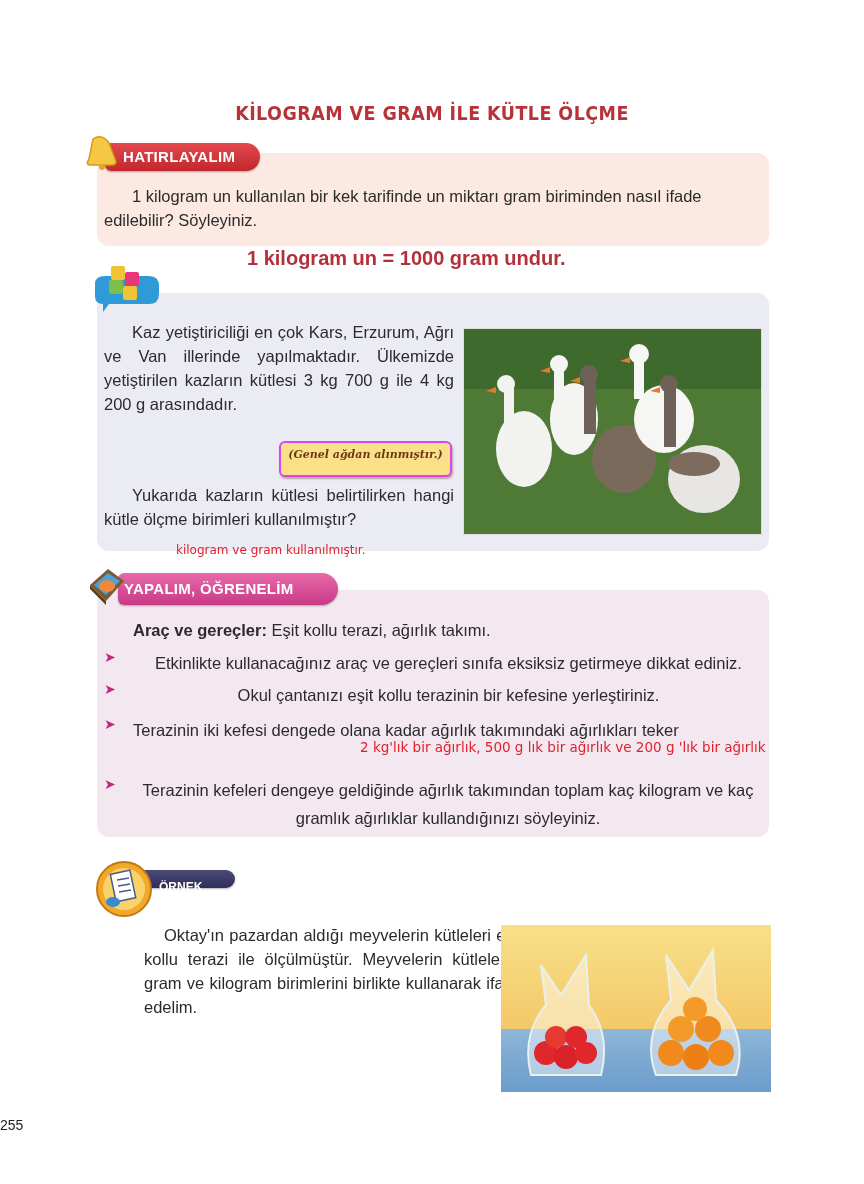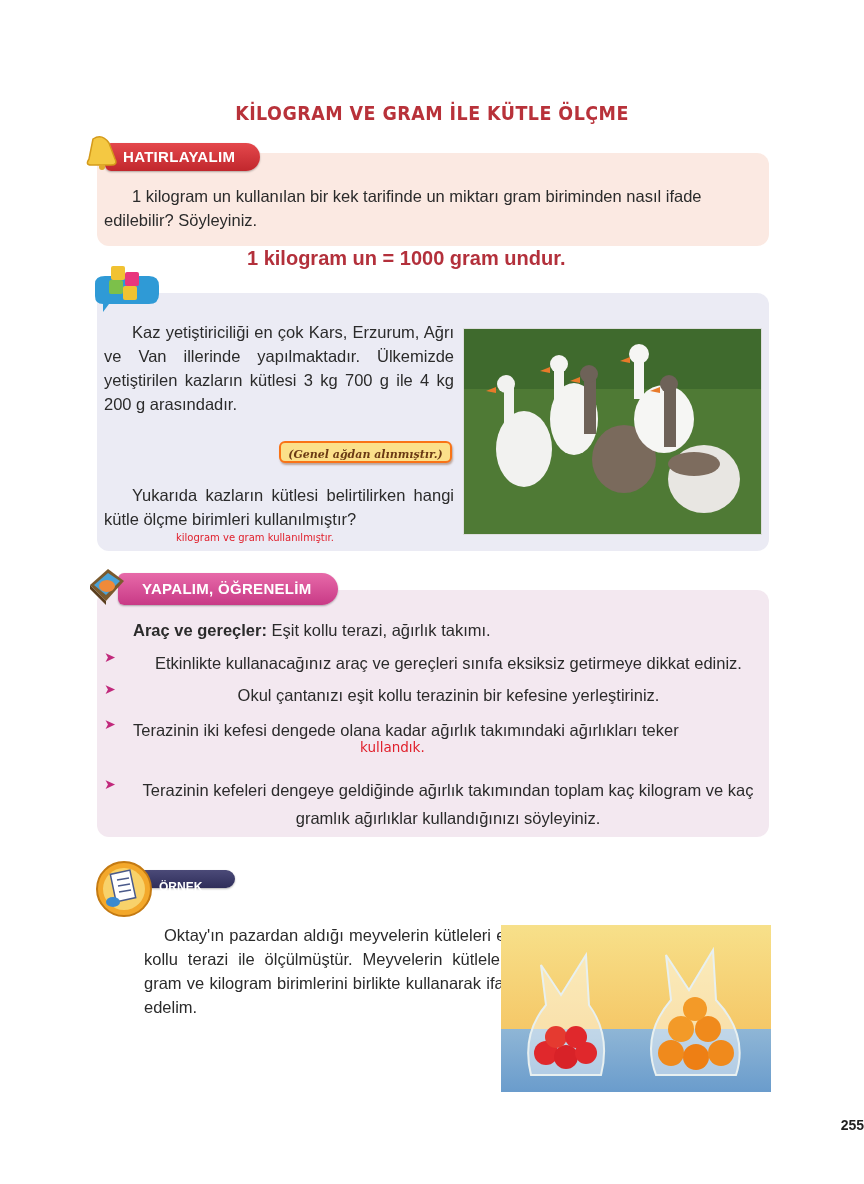--- a/index.html
+++ b/index.html
@@ -27,39 +27,39 @@
       color: #fff; font-weight: bold; font-size: 15px; line-height: 28px; padding-left: 18px;
       box-sizing: border-box; letter-spacing: 0.3px;
     }
     .bell-icon {
       left: 85px; top: 135px; width: 34px; height: 36px;
     }
     .puzzle-icon { left: 89px; top: 262px; width: 74px; height: 52px; }
     .badge-activity {
       left: 118px; top: 573px; height: 32px; width: 220px;
       background: linear-gradient(#e76aa9, #c83a86); border-radius: 6px 16px 16px 6px;
-      color: #fff; font-weight: bold; font-size: 15px; line-height: 32px; padding-left: 24px;
+      color: #fff; font-weight: bold; font-size: 15px; line-height: 32px; padding-left: 6px;
       box-sizing: border-box; box-shadow: 0 1px 2px rgba(0,0,0,0.3); letter-spacing: 0.3px;
     }
     .book-icon { left: 86px; top: 565px; width: 42px; height: 44px; }
     .badge-example {
       left: 135px; top: 870px; height: 18px; width: 100px;
       background: linear-gradient(#4b4a78, #2f2e5a); border-radius: 6px 14px 14px 6px;
       color: #fff; font-weight: bold; font-size: 12px; line-height: 34px; padding-left: 24px;
       box-sizing: border-box; box-shadow: 0 1px 2px rgba(0,0,0,0.3);
     }
     .clipboard-icon { left: 95px; top: 860px; width: 58px; height: 58px; }
 
     .para { font-size: 16.5px; line-height: 24px; color: #2b2b2b; }
     .red { color: #e0202c; font-family: "DejaVu Sans", sans-serif; }
     .maroon { color: #b3303b; font-weight: bold; }
 
     .source-tag {
-      left: 279px; top: 441px; width: 173px; height: 22px;
-      background: #fbe08a; border: 2px solid #f97316; border-radius: 6px; box-sizing: border-box;
+      left: 279px; top: 441px; width: 173px; height: 36px;
+      background: #fbe08a; border: 2px solid #d946ef; border-radius: 6px; box-sizing: border-box;
       color: #6b3a14; font-family: "DejaVu Serif", serif; font-weight: bold; font-style: italic;
       font-size: 11px; line-height: 23px; text-align: center;
       box-shadow: 1px 2px 2px rgba(120,60,20,0.4);
     }
     .photo { border: 1px solid #ddd; }
     .bullet { position: absolute; left: 0; top: 0; color: #c1297c; font-size: 14px; }
     .bullet-row { position: absolute; left: 104px; width: 660px; }
     .bullet-text { margin-left: 29px; font-size: 16.5px; line-height: 28px; color: #2b2b2b; text-align: center; }
   </style>
 </head>
@@ -105,21 +105,21 @@
   <ellipse cx="240" cy="150" rx="36" ry="34" fill="#e8e6e2"></ellipse>
   <ellipse cx="230" cy="135" rx="26" ry="12" fill="#7d6c5e"></ellipse>
   <rect x="200" y="58" width="12" height="60" fill="#6e6258"></rect>
   <circle cx="205" cy="55" r="9" fill="#6e6258"></circle>
   <path d="M32 58 L22 62 L32 64 Z" fill="#e87a2a"></path>
   <path d="M86 38 L76 42 L86 44 Z" fill="#e87a2a"></path>
   <path d="M116 48 L106 52 L116 54 Z" fill="#e87a2a"></path>
   <path d="M166 28 L156 32 L166 34 Z" fill="#e87a2a"></path>
   <path d="M196 58 L186 62 L196 64 Z" fill="#e87a2a"></path>
 </svg>
-<div class="abs red" style="left:176px; top:532px; font-size:10px;">kilogram ve gram kullanılmıştır.</div>
+<div class="abs red" style="left:176px; top:543px; font-size:12px;">kilogram ve gram kullanılmıştır.</div>
 
 <div class="abs box box-activity"></div>
 <div class="abs badge-activity">YAPALIM, ÖĞRENELİM</div>
 <svg class="abs book-icon" viewBox="0 0 42 44">
   <path d="M4 20 L22 4 L38 16 L20 36 Z" fill="#7a5a2e"></path>
   <path d="M8 20 L22 8 L34 16 L20 30 Z" fill="#4aa3d8"></path>
   <ellipse cx="21" cy="21" rx="8" ry="6" fill="#f08a3a"></ellipse>
   <path d="M4 20 L20 36 L20 40 L4 24 Z" fill="#5a3e1e"></path>
 </svg>
 <div class="abs para" style="left:133px; top:618px; width:620px;">
@@ -132,21 +132,21 @@
 </div>
 <div class="bullet-row" style="top:681px;">
   <span class="bullet">➤</span>
   <div class="bullet-text">Okul çantanızı eşit kollu terazinin bir kefesine yerleştiriniz.</div>
 </div>
 <div class="bullet-row" style="top:716px;">
   <span class="bullet">➤</span>
   <div class="bullet-text" style="text-align:justify;">Terazinin iki kefesi dengede olana kadar ağırlık takımındaki ağırlıkları teker</div>
 </div>
 <div class="abs red" style="left:360px; top:738px; font-size:13.5px; line-height:19px; width:460px;">
-  <div>kullandık.</div>
+  <div>2 kg'lık bir ağırlık, 500 g lık bir ağırlık ve 200 g 'lık bir ağırlık</div>
 </div>
 <div class="bullet-row" style="top:776px;">
   <span class="bullet">➤</span>
   <div class="bullet-text" style="width:630px;">Terazinin kefeleri dengeye geldiğinde ağırlık takımından toplam kaç kilogram ve kaç gramlık ağırlıklar kullandığınızı söyleyiniz.</div>
 </div>
 <div class="abs red" style="left:149px; top:832px; font-size:13.5px; line-height:20px; width:700px;">
 </div>
 
 <div class="abs badge-example">ÖRNEK</div>
 <svg class="abs clipboard-icon" viewBox="0 0 58 58">
@@ -177,13 +177,13 @@
   <circle cx="75" cy="112" r="11" fill="#e0282c"></circle>
   <path d="M155 150 Q140 110 170 75 L165 30 L188 65 L212 25 L215 75 Q248 110 235 150 Z" fill="rgba(255,255,255,0.45)" stroke="#e8f0f0" stroke-width="2"></path>
   <circle cx="170" cy="128" r="13" fill="#f08a1c"></circle>
   <circle cx="195" cy="132" r="13" fill="#ee7f14"></circle>
   <circle cx="220" cy="128" r="13" fill="#f08a1c"></circle>
   <circle cx="180" cy="104" r="13" fill="#f39a28"></circle>
   <circle cx="207" cy="104" r="13" fill="#f08a1c"></circle>
   <circle cx="194" cy="84" r="12" fill="#f39a28"></circle>
 </svg>
 
-<div class="abs" style="left:0; width:864px; top:1117px; text-align:right; font-weight:bold; font-size:14px; color:#222;">255</div>
+<div class="abs" style="left:0; width:864px; top:1117px; text-align:left; font-weight:normal; font-size:14px; color:#222;">255</div>
 
 </body></html>

